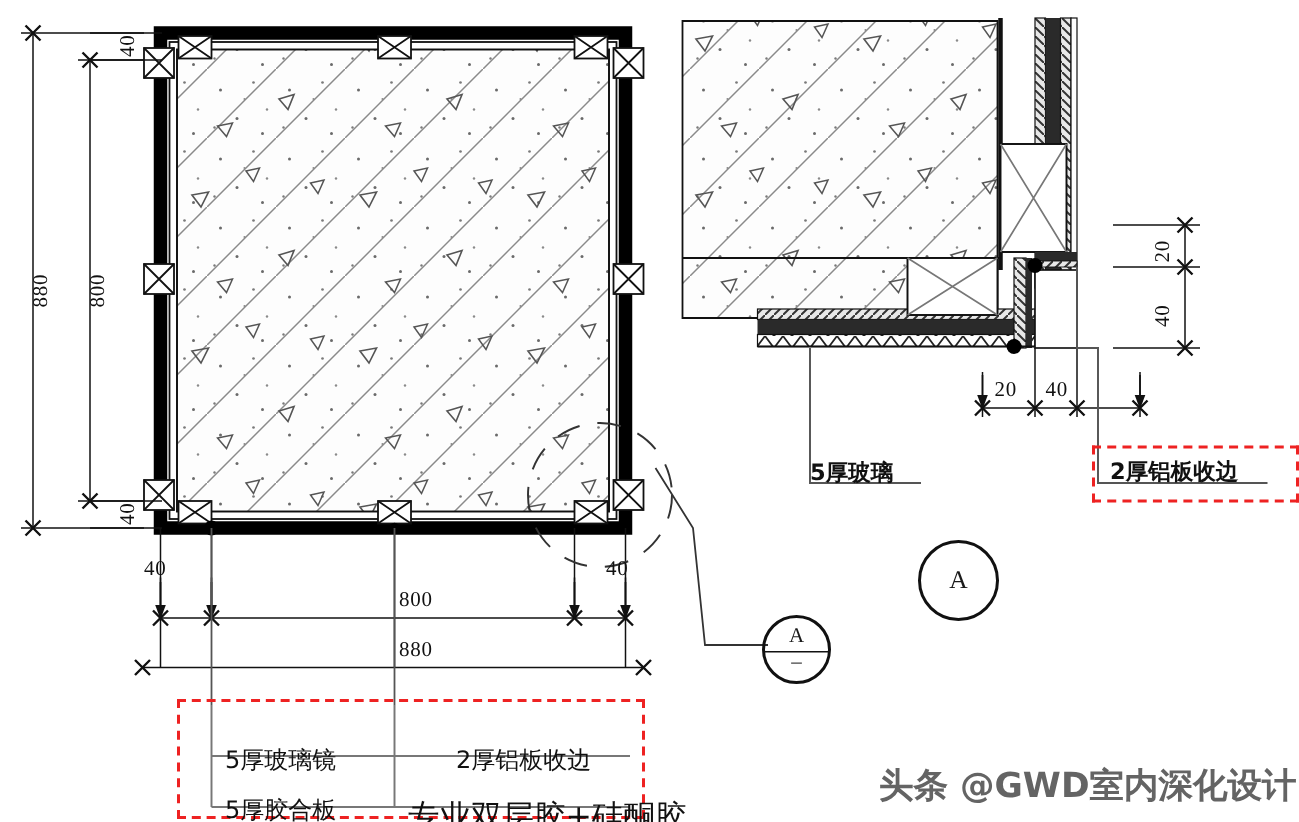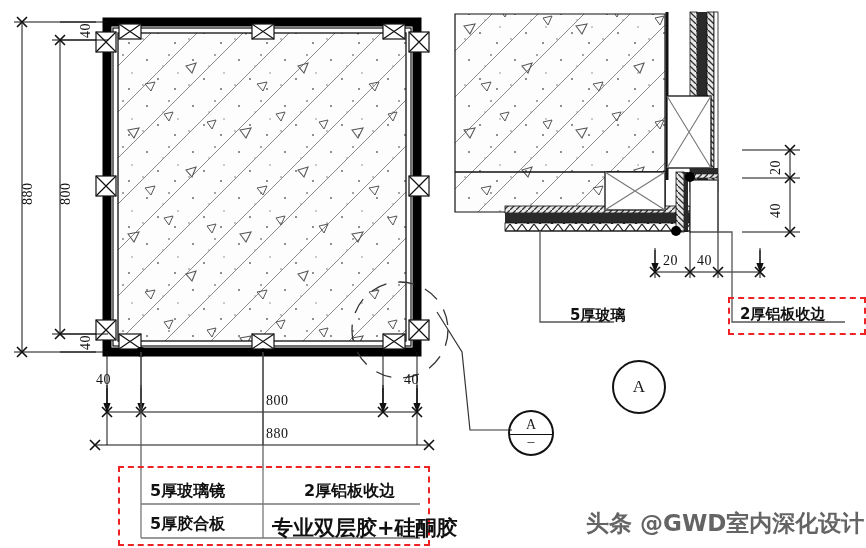--- a/index.html
+++ b/index.html
@@ -3,21 +3,21 @@
 <meta charset="utf-8">
 <style>
   html,body{margin:0;padding:0;background:#fff;}
   body{width:866px;height:548px;overflow:hidden;
        font-family:"Liberation Serif","DejaVu Serif",serif;color:#1a1a1a;}
   #stage{position:relative;width:866px;height:548px;background:#fff;}
   svg{position:absolute;left:0;top:0;}
   .ttl{position:absolute;white-space:nowrap;}
   .dim{font-family:"Liberation Serif",serif;font-size:14px;letter-spacing:.5px;color:#111;}
   .dimv{transform:rotate(-90deg);transform-origin:left top;}
-  .cn{font-family:"DejaVu Sans","Liberation Sans",sans-serif;font-size:16px;font-weight:700;color:#111;}
+  .cn{font-family:"DejaVu Sans","Liberation Sans",sans-serif;font-size:16px;font-weight:400;color:#111;margin-top:16px;}
   .cnl{font-family:"DejaVu Sans","Liberation Sans",sans-serif;font-size:15px;font-weight:700;color:#111;}
   .bub{position:absolute;display:flex;align-items:center;justify-content:center;
        border:2px solid #111;border-radius:50%;font-family:"Liberation Serif",serif;}
   .wm{position:absolute;font-family:"DejaVu Sans","Liberation Sans",sans-serif;
       font-size:23px;font-weight:700;color:#4a4a4a;opacity:.85;white-space:nowrap;}
   .redbox{position:absolute;border:2px dashed #ee2222;background:transparent;}
 </style>
 </head>
 <body>
 
@@ -252,21 +252,21 @@
 <div class="ttl dim" style="left:96px;  top:372px;">40</div>
 <div class="ttl dim" style="left:266px; top:393px;">800</div>
 <div class="ttl dim" style="left:404px; top:372px;">40</div>
 <div class="ttl dim" style="left:266px; top:426px;">880</div>
 
 <div class="ttl dim dimv" style="left:768px; top:175px;">20</div>
 <div class="ttl dim dimv" style="left:768px; top:218px;">40</div>
 <div class="ttl dim" style="left:663px; top:253px;">20</div>
 <div class="ttl dim" style="left:697px; top:253px;">40</div>
 
-<div class="ttl cnl" style="left:540px; top:306px;padding-left:30px;">5厚玻璃</div>
+<div class="ttl cnl" style="left:540px; top:306px;">5厚玻璃</div>
 
 <div class="redbox" style="left:728px; top:297px; width:134px; height:34px;"></div>
 <div class="ttl cnl" style="left:740px; top:305px;">2厚铝板收边</div>
 
 <div class="bub" style="left:508px; top:410px; width:42px; height:42px;
      font-size:14px; flex-direction:column; line-height:1;">
   <span>A</span>
   <span style="display:block;width:100%;border-top:1.4px solid #111;text-align:center;margin-top:2px;">–</span>
 </div>
 

